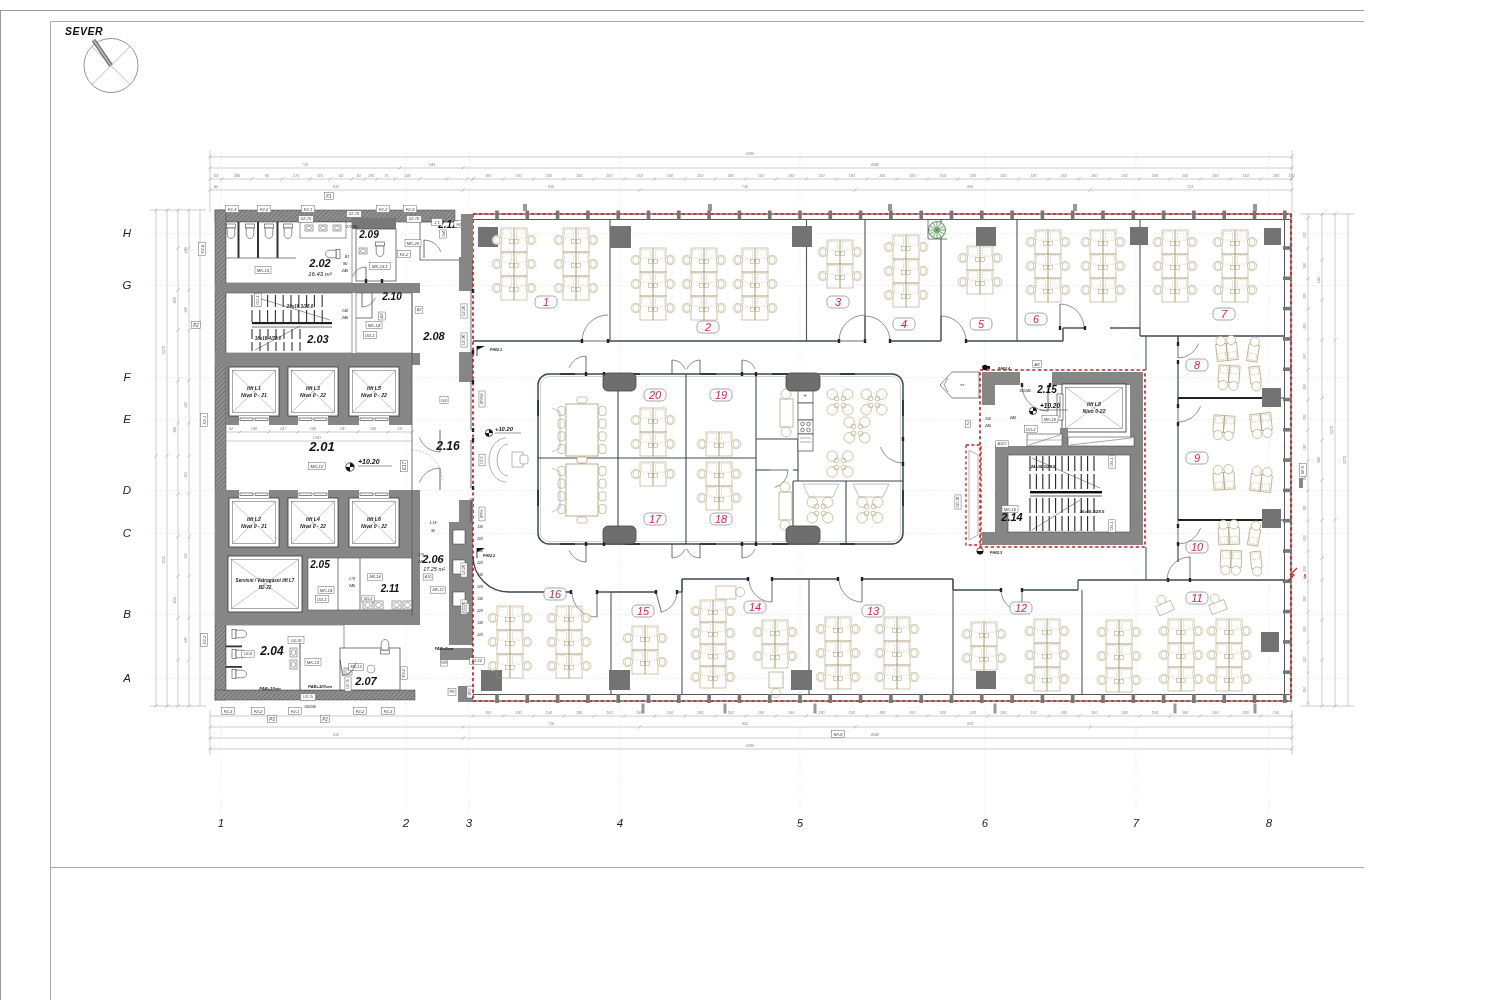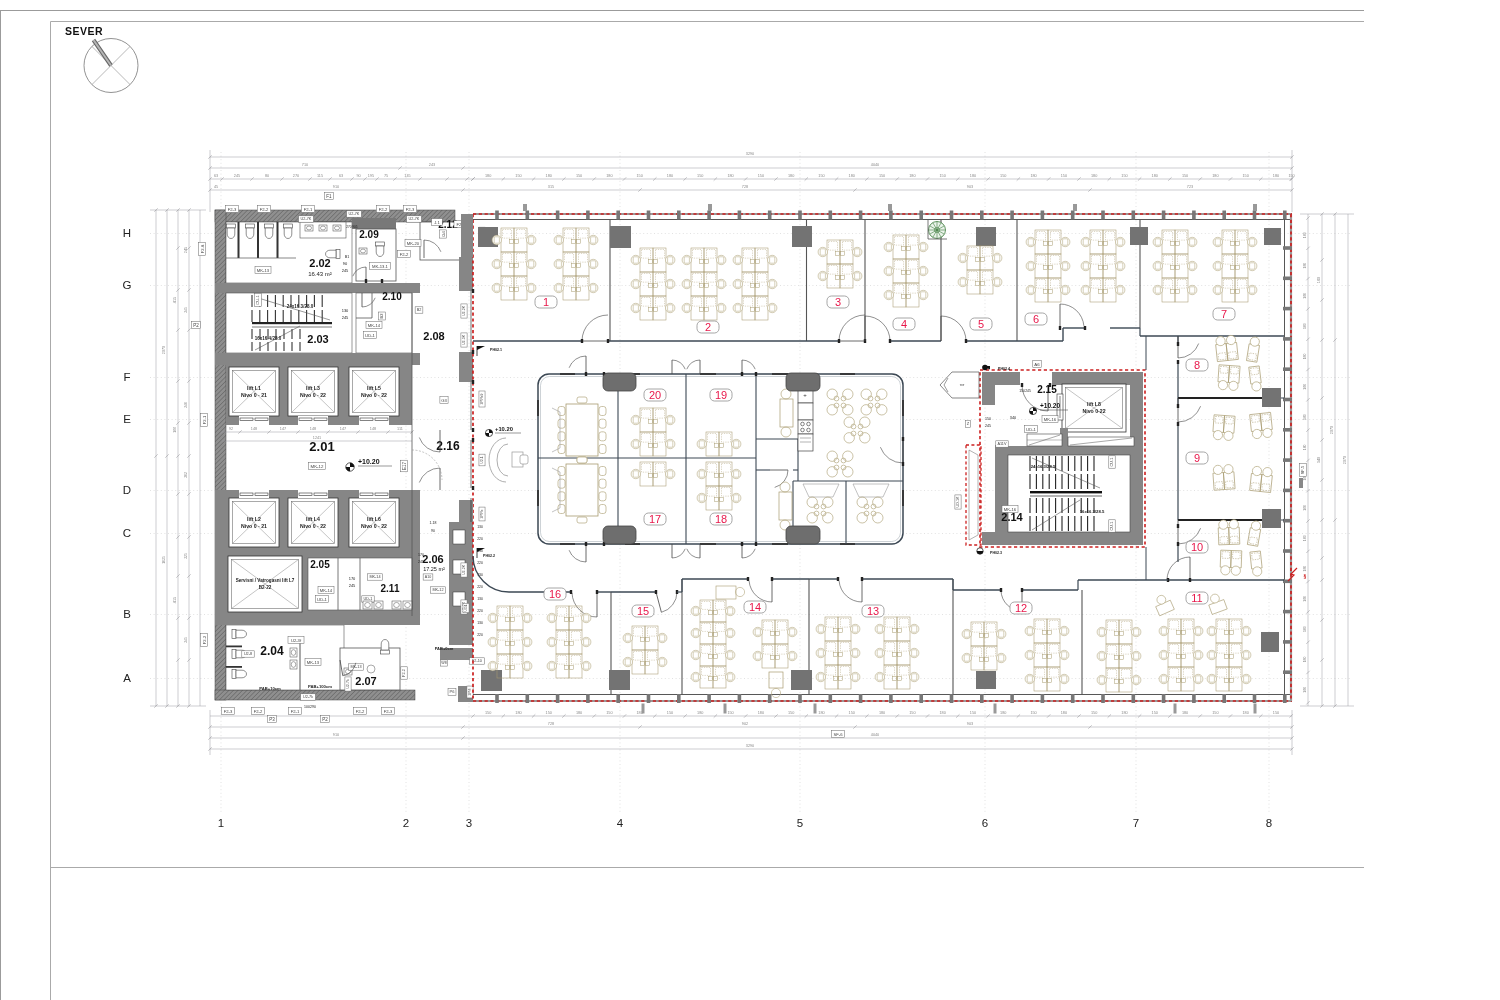--- a/index.html
+++ b/index.html
@@ -1,15 +1,15 @@
 <!DOCTYPE html>
 <html><head><meta charset="utf-8"><title>Floorplan</title>
 <style>
 html,body{margin:0;padding:0;background:#ffffff;font-family:"Liberation Sans", sans-serif;}
-#wrap{width:1364px;height:1000px;overflow:hidden;}
+#wrap{width:1364px;height:1000px;overflow:hidden;font-style:italic;}
 </style></head>
 <body>
 <div id="wrap">
 <svg width="1500" height="1000" viewBox="0 0 1500 1000" font-family="Liberation Sans, sans-serif">
 
 <rect x="0" y="0" width="1500" height="1000" fill="white"></rect>
 
 <line x1="0" y1="10.5" x2="1500" y2="10.5" stroke="#9b9b9b" stroke-width="1"></line>
       <line x1="0.5" y1="10.5" x2="0.5" y2="1000" stroke="#9b9b9b" stroke-width="1"></line>
 

